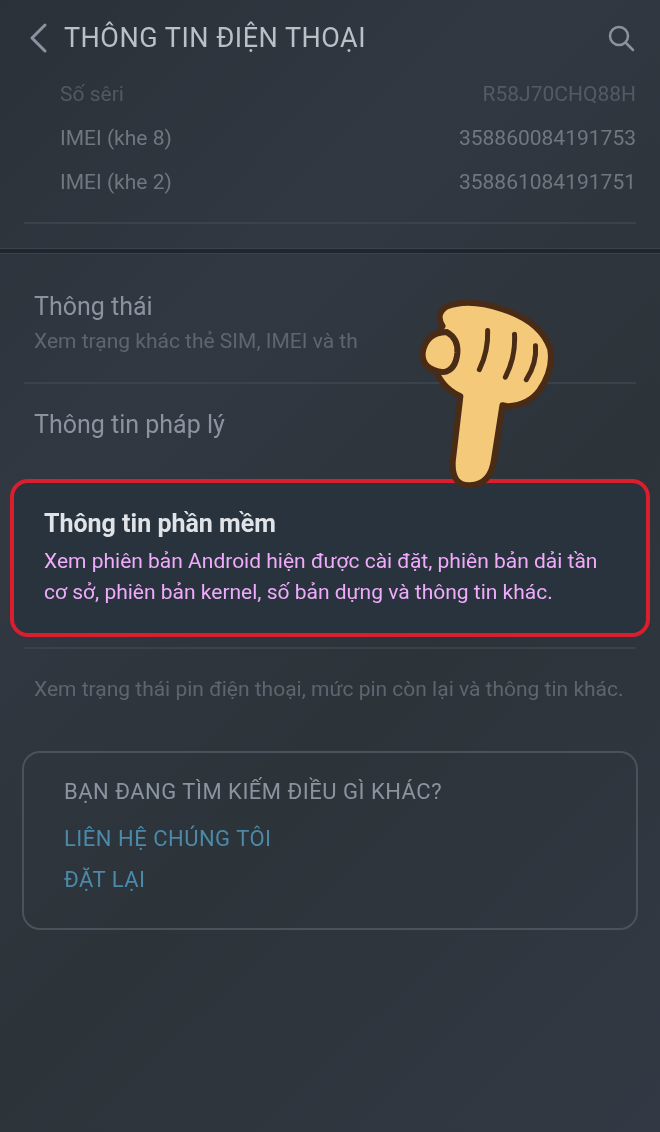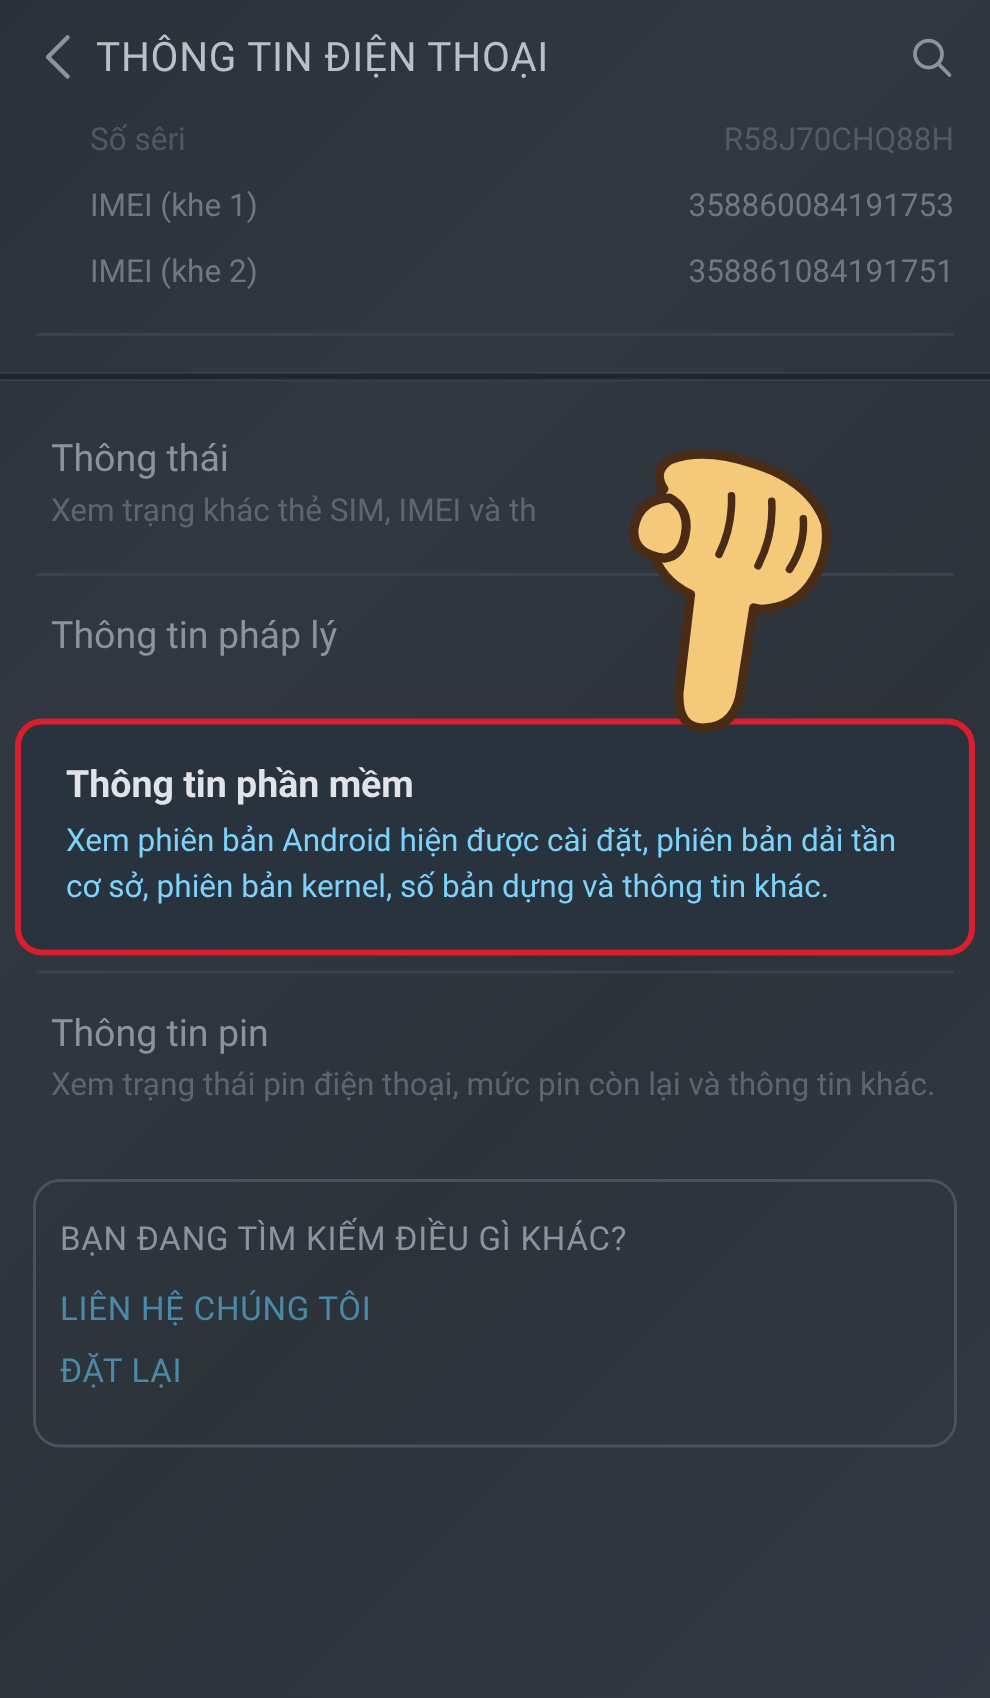--- a/index.html
+++ b/index.html
@@ -100,30 +100,30 @@
     padding: 22px 26px;
   }
   .highlighted-title {
     font-size: 25px;
     color: #e0e4e8;
     margin-bottom: 8px;
     font-weight: 700;
   }
   .highlighted-desc {
     font-size: 21px;
-    color: #7dd3fc;
+    color: #f0abfc;
     line-height: 1.45;
   }
 
   
   .bottom-box {
     margin: 20px 22px 0 22px;
     border: 2px solid #4a525c;
     border-radius: 18px;
-    padding: 26px 26px 20px 16px;
+    padding: 26px 26px 20px 40px;
   }
   .bottom-heading {
     font-size: 22px;
     color: #8a94a0;
     letter-spacing: 0.5px;
     margin-bottom: 22px;
     text-transform: uppercase;
   }
   .bottom-link {
     display: block;
@@ -167,21 +167,21 @@
   </div>
 </div>
 
 <div class="content">
 
   <div class="info-row" style="opacity:0.55;gap:24px;">
     <span class="info-label">Số sêri</span>
     <span class="info-value">R58J70CHQ88H</span>
   </div>
   <div class="info-row">
-    <span class="info-label">IMEI (khe 1)</span>
+    <span class="info-label">IMEI (khe 8)</span>
     <span class="info-value">358860084191753</span>
   </div>
   <div class="info-row">
     <span class="info-label">IMEI (khe 2)</span>
     <span class="info-value">358861084191751</span>
   </div>
 
   <div style="height:18px;"></div>
   <div class="divider"></div>
 
@@ -200,21 +200,20 @@
   <div class="highlighted-wrapper">
     <div class="highlighted-inner">
       <div class="highlighted-title">Thông tin phần mềm</div>
       <div class="highlighted-desc">Xem phiên bản Android hiện được cài đặt, phiên bản dải tần cơ sở, phiên bản kernel, số bản dựng và thông tin khác.</div>
     </div>
   </div>
 
   <div class="divider" style="margin-top:10px;"></div>
 
   <div class="list-item">
-    <div class="list-item-title">Thông tin pin</div>
     <div class="list-item-desc">Xem trạng thái pin điện thoại, mức pin còn lại và thông tin khác.</div>
   </div>
 
   <div class="bottom-box">
     <div class="bottom-heading">BẠN ĐANG TÌM KIẾM ĐIỀU GÌ KHÁC?</div>
     <div class="bottom-link">LIÊN HỆ CHÚNG TÔI</div>
     <div class="bottom-link">ĐẶT LẠI</div>
   </div>
 
 </div>

